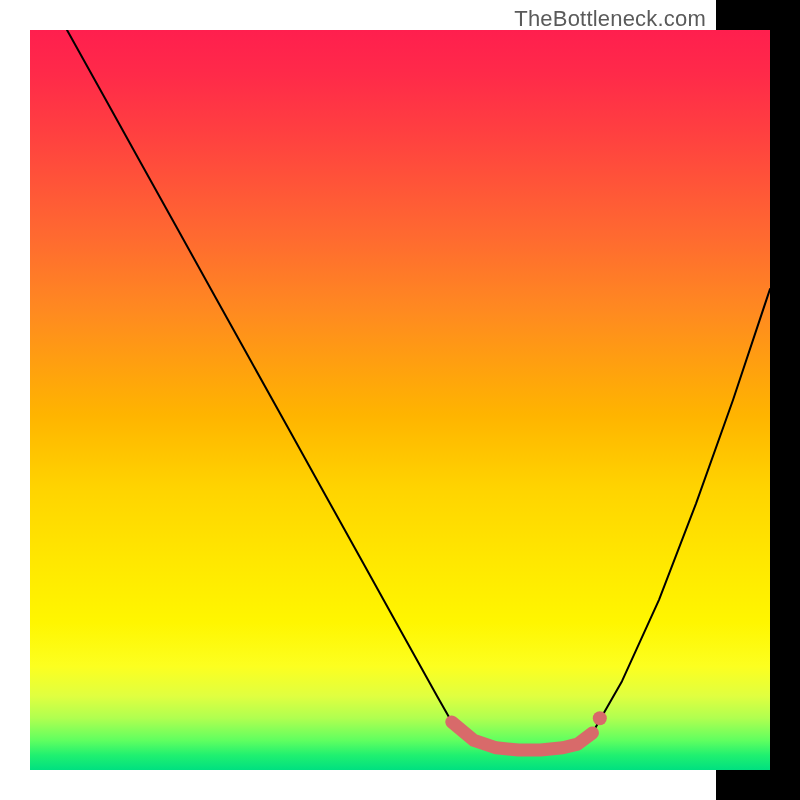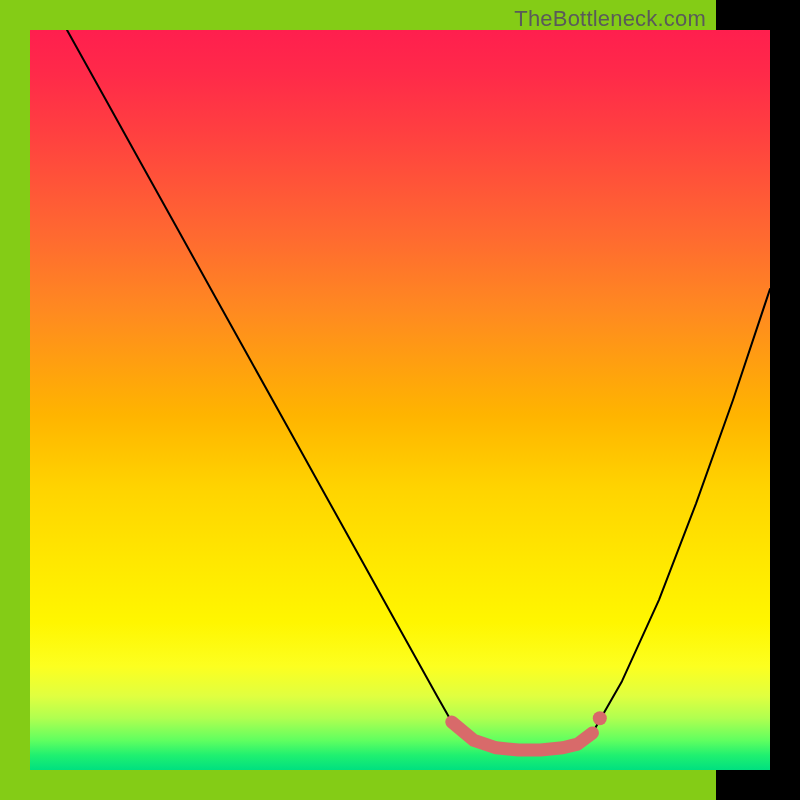--- a/index.html
+++ b/index.html
@@ -10,21 +10,21 @@
     overflow: hidden;
     background: #000;
     font-family: Arial, Helvetica, sans-serif;
   }
   .frame {
     position: absolute;
     left: 0;
     top: 0;
     width: 716px;
     height: 800px;
-    background: #84cc16;
+    background: #ffffff;
   }
   .plot-area {
     position: absolute;
     left: 30px;
     top: 30px;
     width: 740px;
     height: 740px;
     overflow: hidden;
   }
   .gradient {

